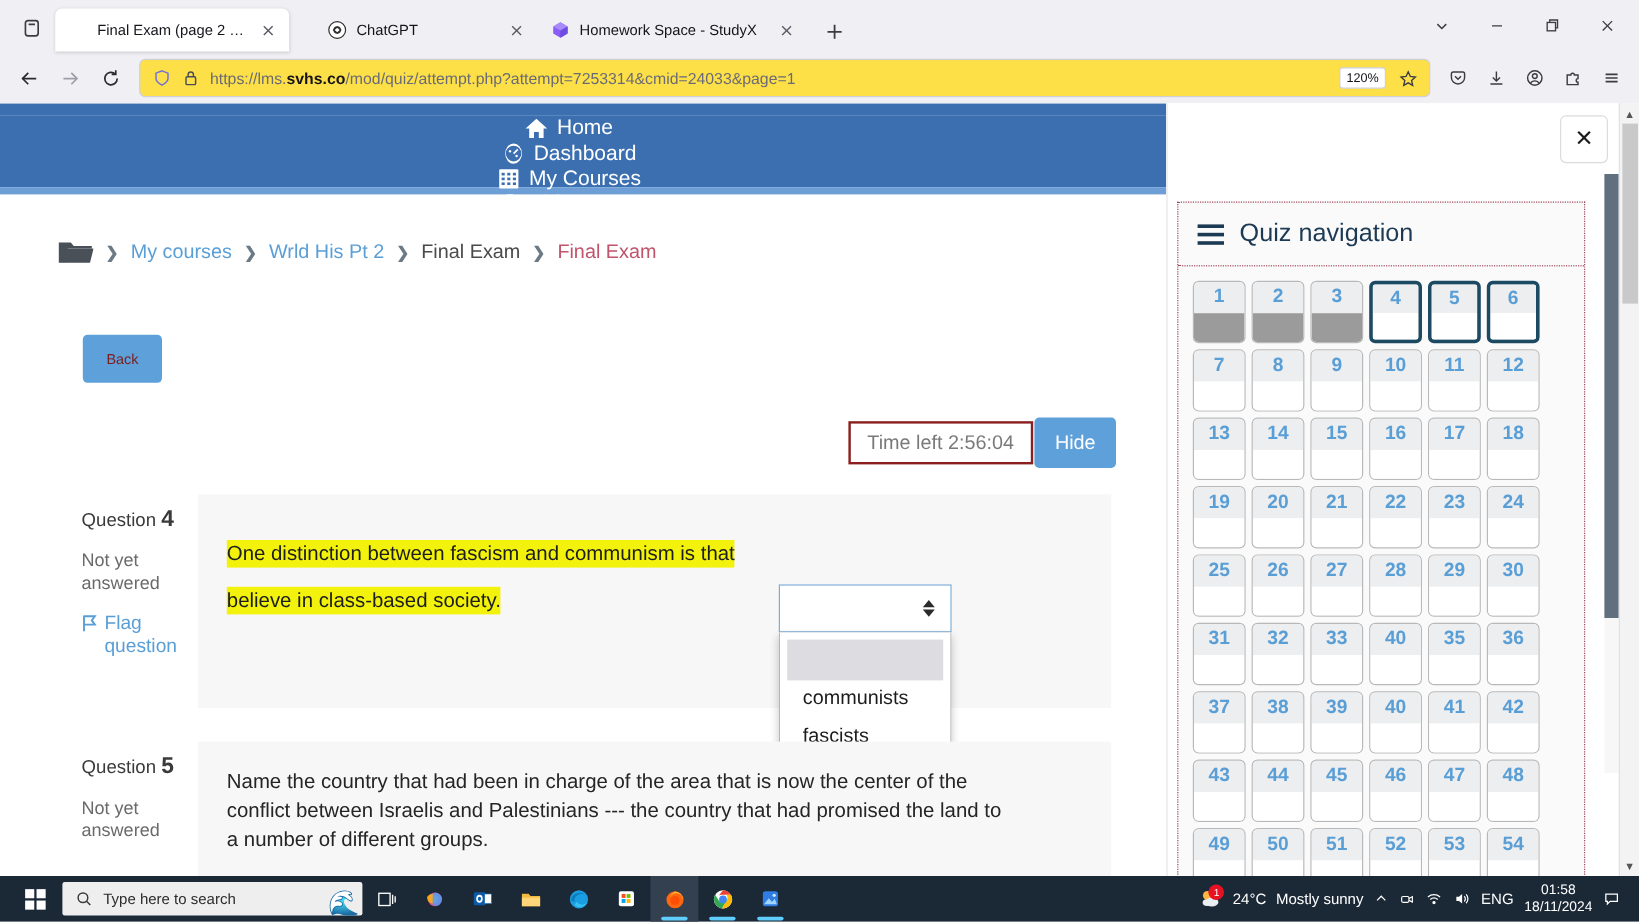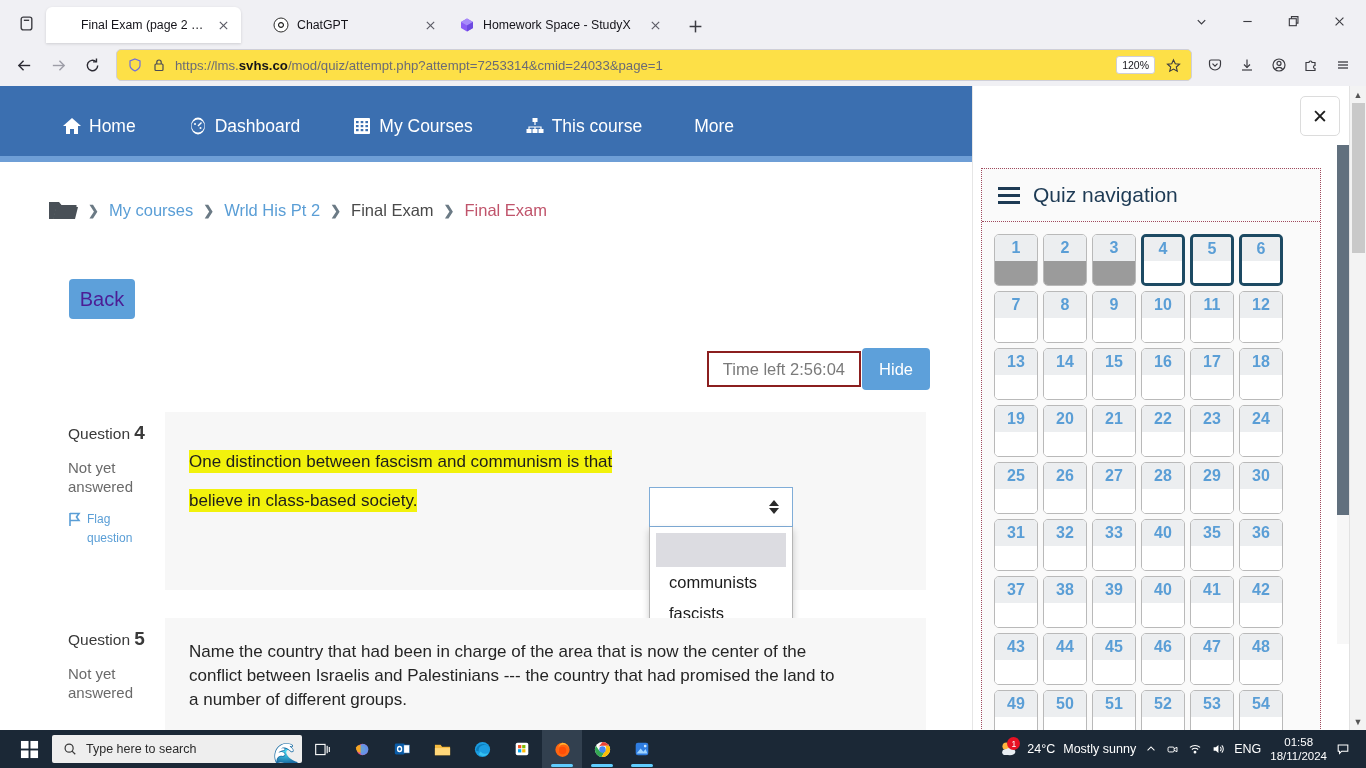--- a/index.html
+++ b/index.html
@@ -80,21 +80,21 @@
 
   
   .viewport { position: absolute; top: 86px; left: 0; width: 1366px; height: 644px; background: #fff; overflow: hidden; }
 
   
   .content-col { position: absolute; left: 0; top: 0; width: 972px; height: 644px; background: #fff; overflow: hidden; }
 
   .topstrip { height: 10px; background: #3b6fb0; }
   .navbar-moodle {
     height: 60px; background: #3b6fb0; display: flex; align-items: center;
-    padding-left: 62px; gap: 0;
+    padding-left: 28px; gap: 0; flex-direction: column;
   }
   .mnav-item {
     display: flex; align-items: center; gap: 7px; color: #fff;
     font-size: 17.5px; padding: 0 30px 0 0; margin-right: 22px; white-space: nowrap;
   }
   .mnav-item .mi { display: flex; align-items: center; }
   .mnav-item svg { width: 20px; height: 20px; fill: #fff; }
   .navbar-bottomline { height: 6px; background: #6e9ed6; }
 
   .breadcrumb {
@@ -102,41 +102,41 @@
     font-size: 16.5px;
   }
   .bc-folder svg { width: 30px; height: 24px; fill: #495057; display: block; }
   .bc-link { color: #5a9ed6; }
   .bc-sep { color: #6b7a85; font-size: 13px; font-weight: 700; }
   .bc-plain { color: #4a4a4a; }
   .bc-current { color: #c0546b; }
 
   .back-btn {
     margin: 57px 0 0 69px; width: 66px; height: 40px; background: #5da0da;
-    border: none; border-radius: 4px; color: #4c1d95; font-size: 20px;
+    border: none; border-radius: 4px; color: #7f1d1d; font-size: 12px;
     font-family: "Liberation Sans", sans-serif; display: flex; align-items: center; justify-content: center;
   }
 
   .timer-row { display: flex; justify-content: flex-end; margin: 32px 42px 0 0; align-items: stretch; }
   .timer-box {
     border: 2px solid #8b1f1f; background: #fff; padding: 0 14px; height: 36px;
     display: flex; align-items: center; font-size: 16.5px; color: #7a7a7a;
   }
   .hide-btn {
     background: #5da0da; border: none; color: #fff; font-size: 16.5px;
     padding: 0 17px; height: 42px; border-radius: 4px; margin-left: 1px;
     margin-top: -3px; font-family: "Liberation Sans", sans-serif;
   }
 
   .question-block { display: flex; margin-top: 22px; gap: 15px; }
   .q-info { width: 150px; padding-left: 68px; padding-top: 10px; }
   .q-num { font-size: 15.5px; color: #3a3a3a; }
   .q-num b { font-size: 19px; font-weight: 700; }
   .q-state { font-size: 15px; color: #6a6a6a; margin-top: 14px; line-height: 19px; }
-  .q-flag { display: flex; gap: 6px; margin-top: 14px; font-size: 12px; color: #5a9ed6; line-height: 19px; }
+  .q-flag { display: flex; gap: 6px; margin-top: 14px; font-size: 16px; color: #5a9ed6; line-height: 19px; }
   .q-flag svg { width: 13px; height: 15px; fill: none; stroke: #5a9ed6; stroke-width: 1.6; flex: 0 0 13px; margin-top: 2px; }
 
   .q-body {
     flex: 1; background: #f7f7f7; margin-right: 46px; padding: 30px 24px 24px 24px;
     position: relative; min-height: 178px;
   }
   .q-text { font-size: 17px; line-height: 39px; color: #252525; max-width: 640px; }
   .hl { background: #f2f20c; color: #1d1d1d; padding: 2px 0; }
 
   .sel-wrap { position: absolute; left: 484px; top: 75px; }

